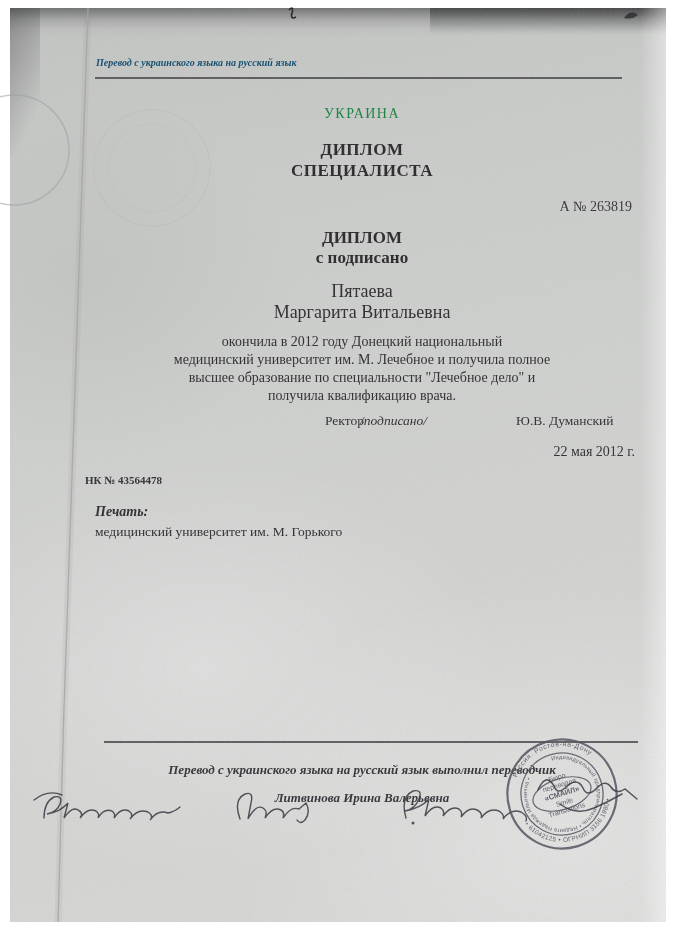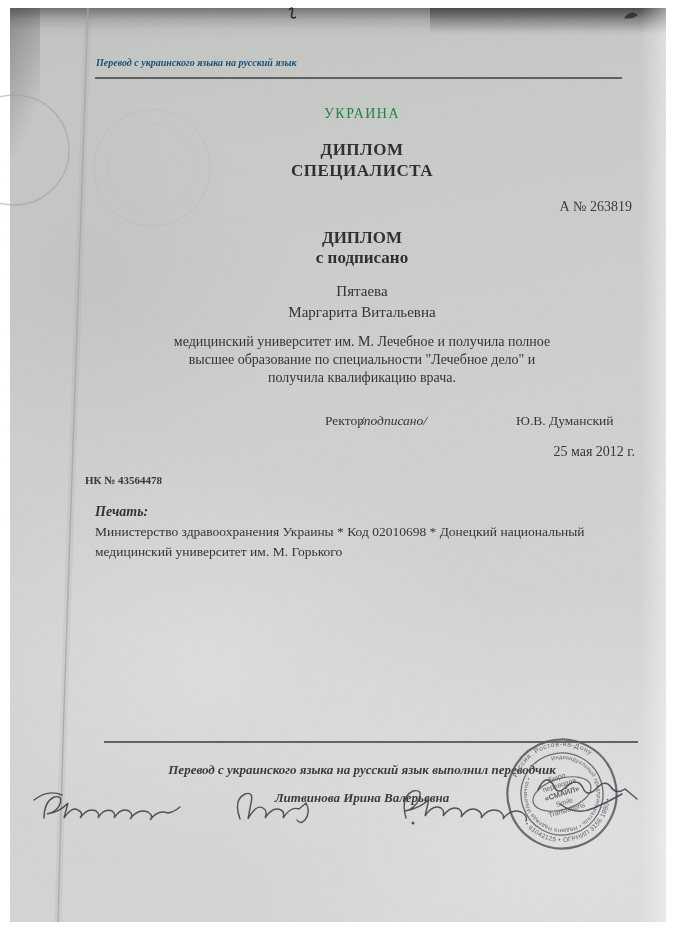--- a/index.html
+++ b/index.html
@@ -37,21 +37,21 @@
   .t{color:#2e2c30;z-index:3;}
   .b{font-weight:bold;}
   .i{font-style:italic;}
   .ctrcol{left:96px;width:532px;text-align:center;}
   .rule{background:#47474a;opacity:.85;z-index:3;}
   .header-note{left:96px;width:524px;text-align:left;top:57px;font-size:10px;color:#0c4a6e;}
   .country{top:106px;font-size:14px;letter-spacing:1.5px;color:#15803d;}
   .title{top:139px;font-size:17px;line-height:21px;letter-spacing:.5px;color:#272528;}
   .serial{left:96px;width:536px;text-align:right;top:199px;font-size:14px;color:#333136;}
   .subtitle{top:228px;font-size:17px;line-height:19.5px;color:#272528;}
-  .holder{top:281px;font-size:15px;line-height:20.5px;color:#2b292d;}
+  .holder{top:281px;font-size:18px;line-height:20.5px;color:#2b292d;}
   .bodytxt{top:333px;font-size:14px;line-height:18px;color:#2b292d;}
   .rector-row{top:413px;font-size:13.5px;color:#2e2c30;}
   .datefld{left:96px;width:539px;text-align:right;top:444px;font-size:14px;}
   .nk{left:85px;top:474px;font-size:11px;}
   .pechat{left:95px;top:504px;font-size:14px;color:#2b292d;}
   .sealtxt{left:95px;top:522px;width:548px;font-size:13.5px;line-height:19.5px;color:#2b292d;}
   .footer1{top:746px;font-size:13px;color:#323036;margin-top:16px;}
   .footer2{top:790px;font-size:13px;color:#323036;}
   .overlay{left:0;top:0;z-index:4;pointer-events:none;}
 </style>
@@ -80,36 +80,36 @@
   <div>ДИПЛОМ</div>
   <div>с подписано</div>
 </div>
 
 <div class="abs t ctrcol holder">
   <div>Пятаева</div>
   <div>Маргарита Витальевна</div>
 </div>
 
 <div class="abs t ctrcol bodytxt">
+  <div>окончила в 2012 году Донецкий национальный</div>
   <div>медицинский университет им. М. Лечебное и получила полное</div>
   <div>высшее образование по специальности "Лечебное дело" и</div>
   <div>получила квалификацию врача.</div>
 </div>
 
 <div class="abs t rector-row" style="left:325px;">Ректор</div>
 <div class="abs t i rector-row" style="left:360px;">/подписано/</div>
 <div class="abs t rector-row" style="left:516px;">Ю.В. Думанский</div>
 
-<div class="abs t datefld">25 мая 2012 г.</div>
+<div class="abs t datefld">22 мая 2012 г.</div>
 
 <div class="abs t b nk">НК № 43564478</div>
 
 <div class="abs t b i pechat">Печать:</div>
 <div class="abs t sealtxt">
-  <div>Министерство здравоохранения Украины * Код 02010698 * Донецкий национальный</div>
   <div>медицинский университет им. М. Горького</div>
 </div>
 
 <div class="abs rule" style="left:104px;top:741px;width:534px;height:1.5px;"></div>
 <div class="abs t b i ctrcol footer1">Перевод с украинского языка на русский язык выполнил переводчик</div>
 <div class="abs t b i ctrcol footer2">Литвинова Ирина Валерьевна</div>
 
 <svg class="abs overlay" width="678" height="936" viewBox="0 0 678 936">
   <defs>
     <filter id="grain" x="0" y="0" width="100%" height="100%">

